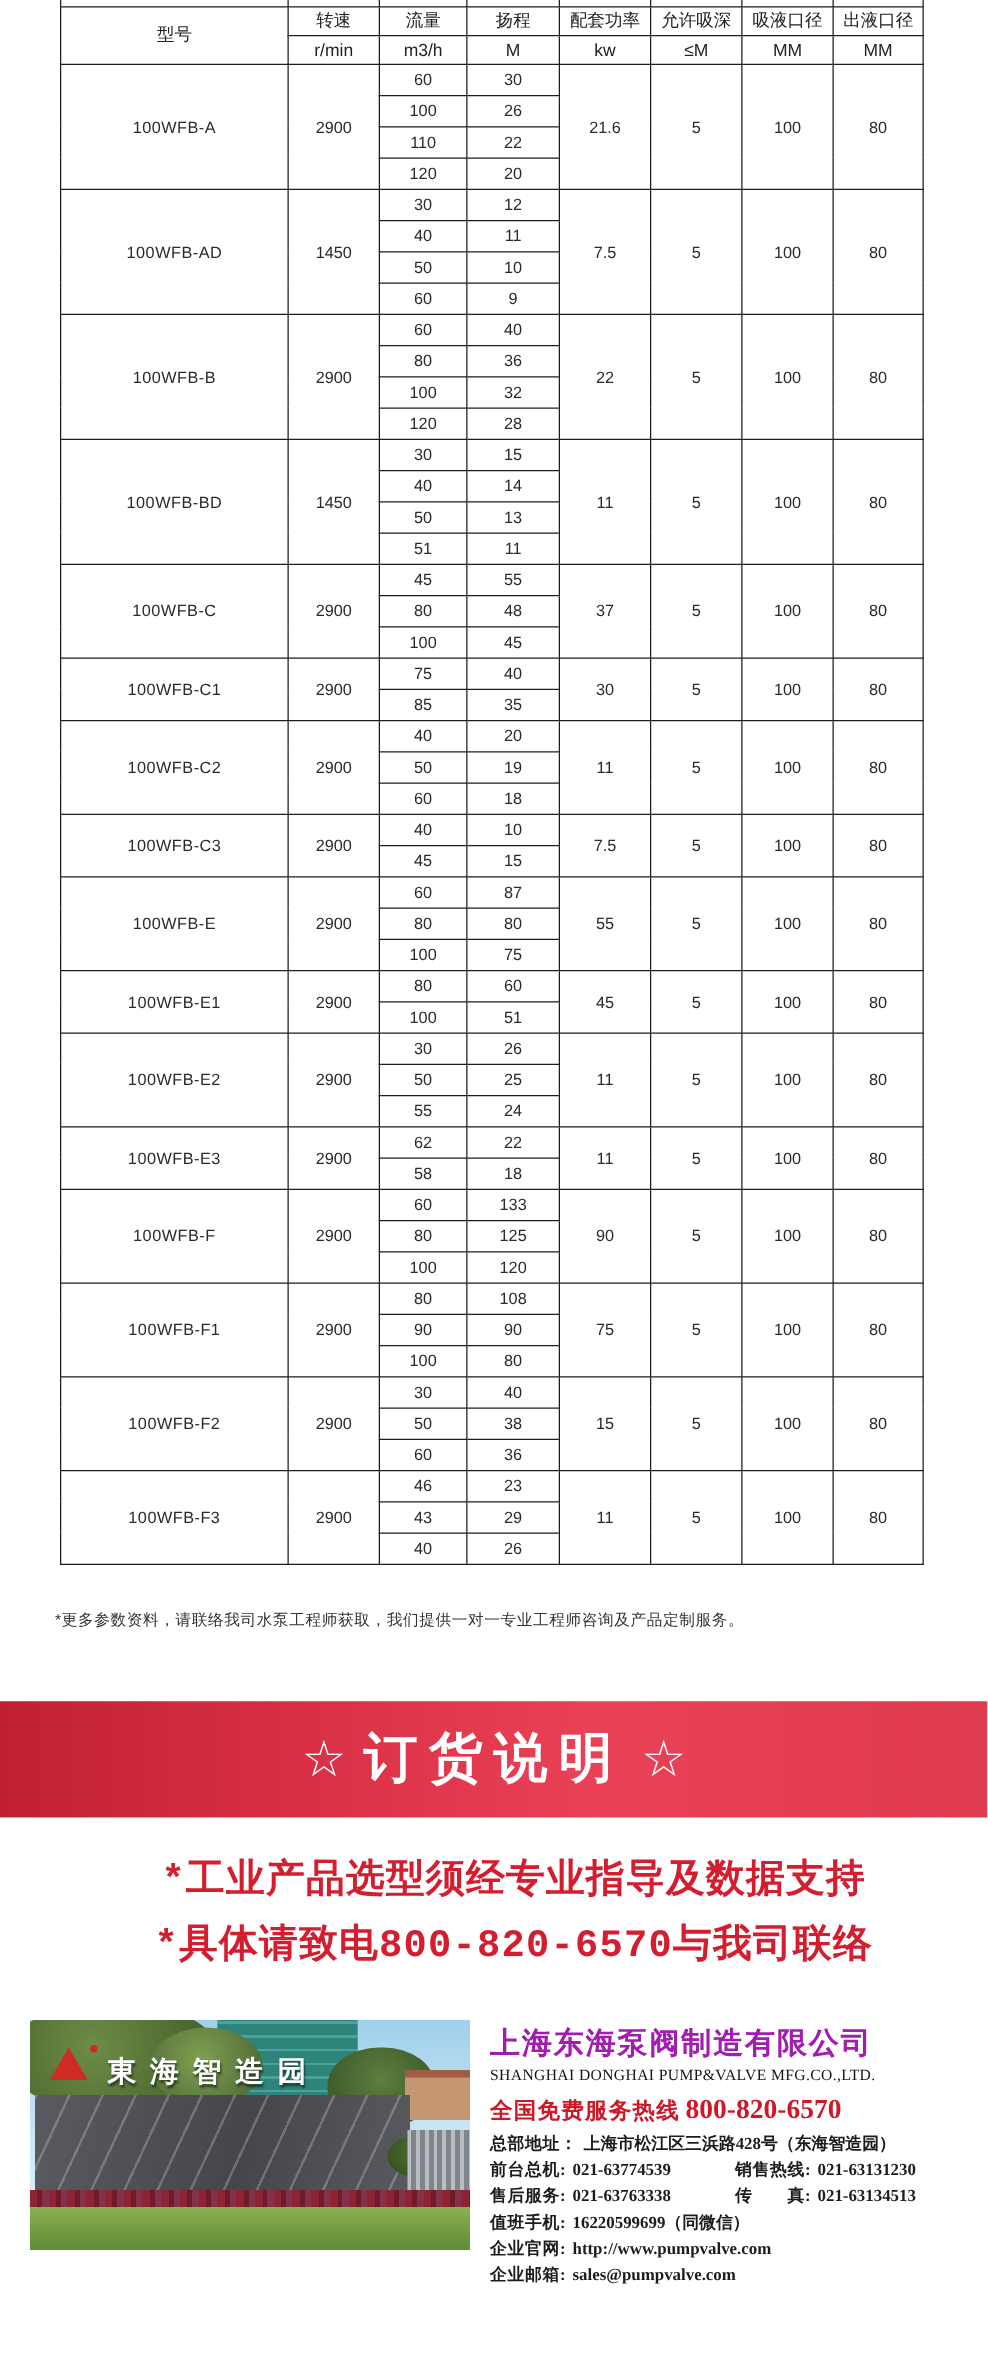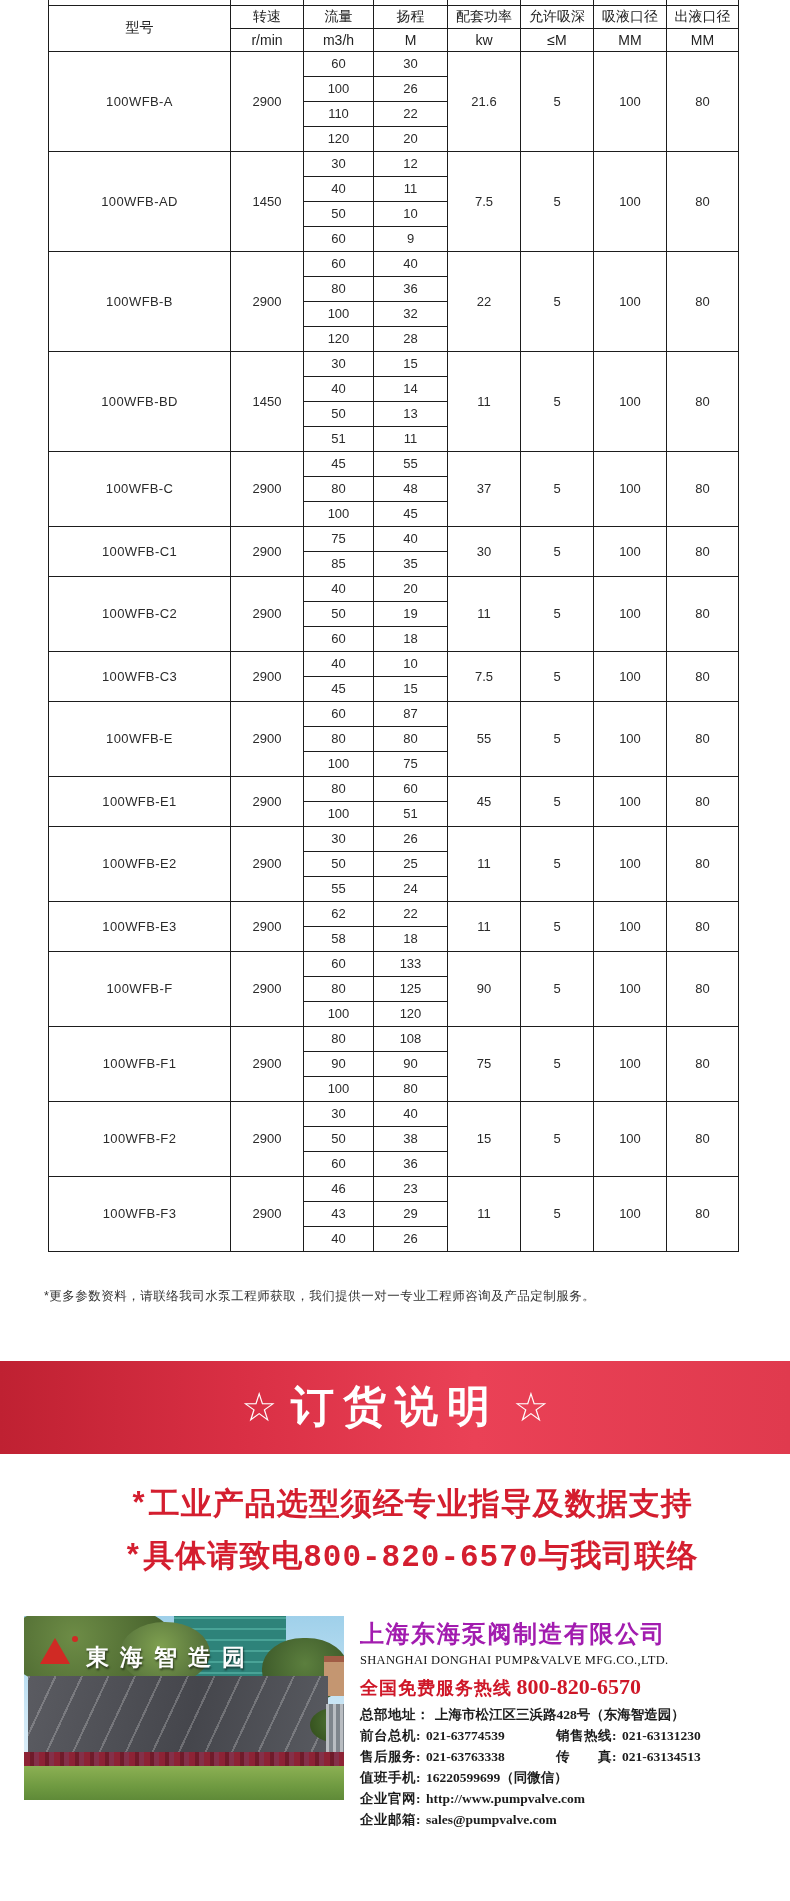--- a/index.html
+++ b/index.html
@@ -28,21 +28,21 @@
   .banner .star { color:#fff; font-weight:400; font-size:40px; margin:0 14px; letter-spacing:0; }
 
   
   .notices { margin-top:26px; text-align:center; }
   .notice-line { font-family:Liberation Mono, monospace; font-weight:700; color:#d41e2f;
       font-size:31px; line-height:52px; letter-spacing:1px;padding-left:32px; }
 
   
   .company { margin-top:32px; display:flex; padding:0 18px 0 24px; }
 
-  .photo { position:relative; width:320px; height:184px; overflow:hidden; flex:none; }
+  .photo { position:relative; width:352px; height:184px; overflow:hidden; flex:none; }
   .photo .sky { position:absolute; inset:0; background:linear-gradient(180deg,#9fd0ea 0%,#cfe8f6 55%,#e8f3fa 100%); }
   .photo .glass-building { position:absolute; left:150px; top:0; width:112px; height:78px;
       background:repeating-linear-gradient(0deg,#2e837a 0 9px,#49a397 9px 11px),
                  repeating-linear-gradient(90deg,rgba(255,255,255,.15) 0 1px,transparent 1px 14px);
       background-color:#2e837a; }
   .photo .tree-a { position:absolute; left:-18px; top:-14px; width:170px; height:88px; border-radius:48%;
       background:radial-gradient(circle at 40% 40%,#6d8c46,#49642e 75%); }
   .photo .tree-b { position:absolute; left:96px; top:6px; width:90px; height:62px; border-radius:50%;
       background:radial-gradient(circle at 45% 40%,#7fa050,#54703a 75%); }
   .photo .tree-c { position:absolute; left:238px; top:22px; width:86px; height:64px; border-radius:48%;

